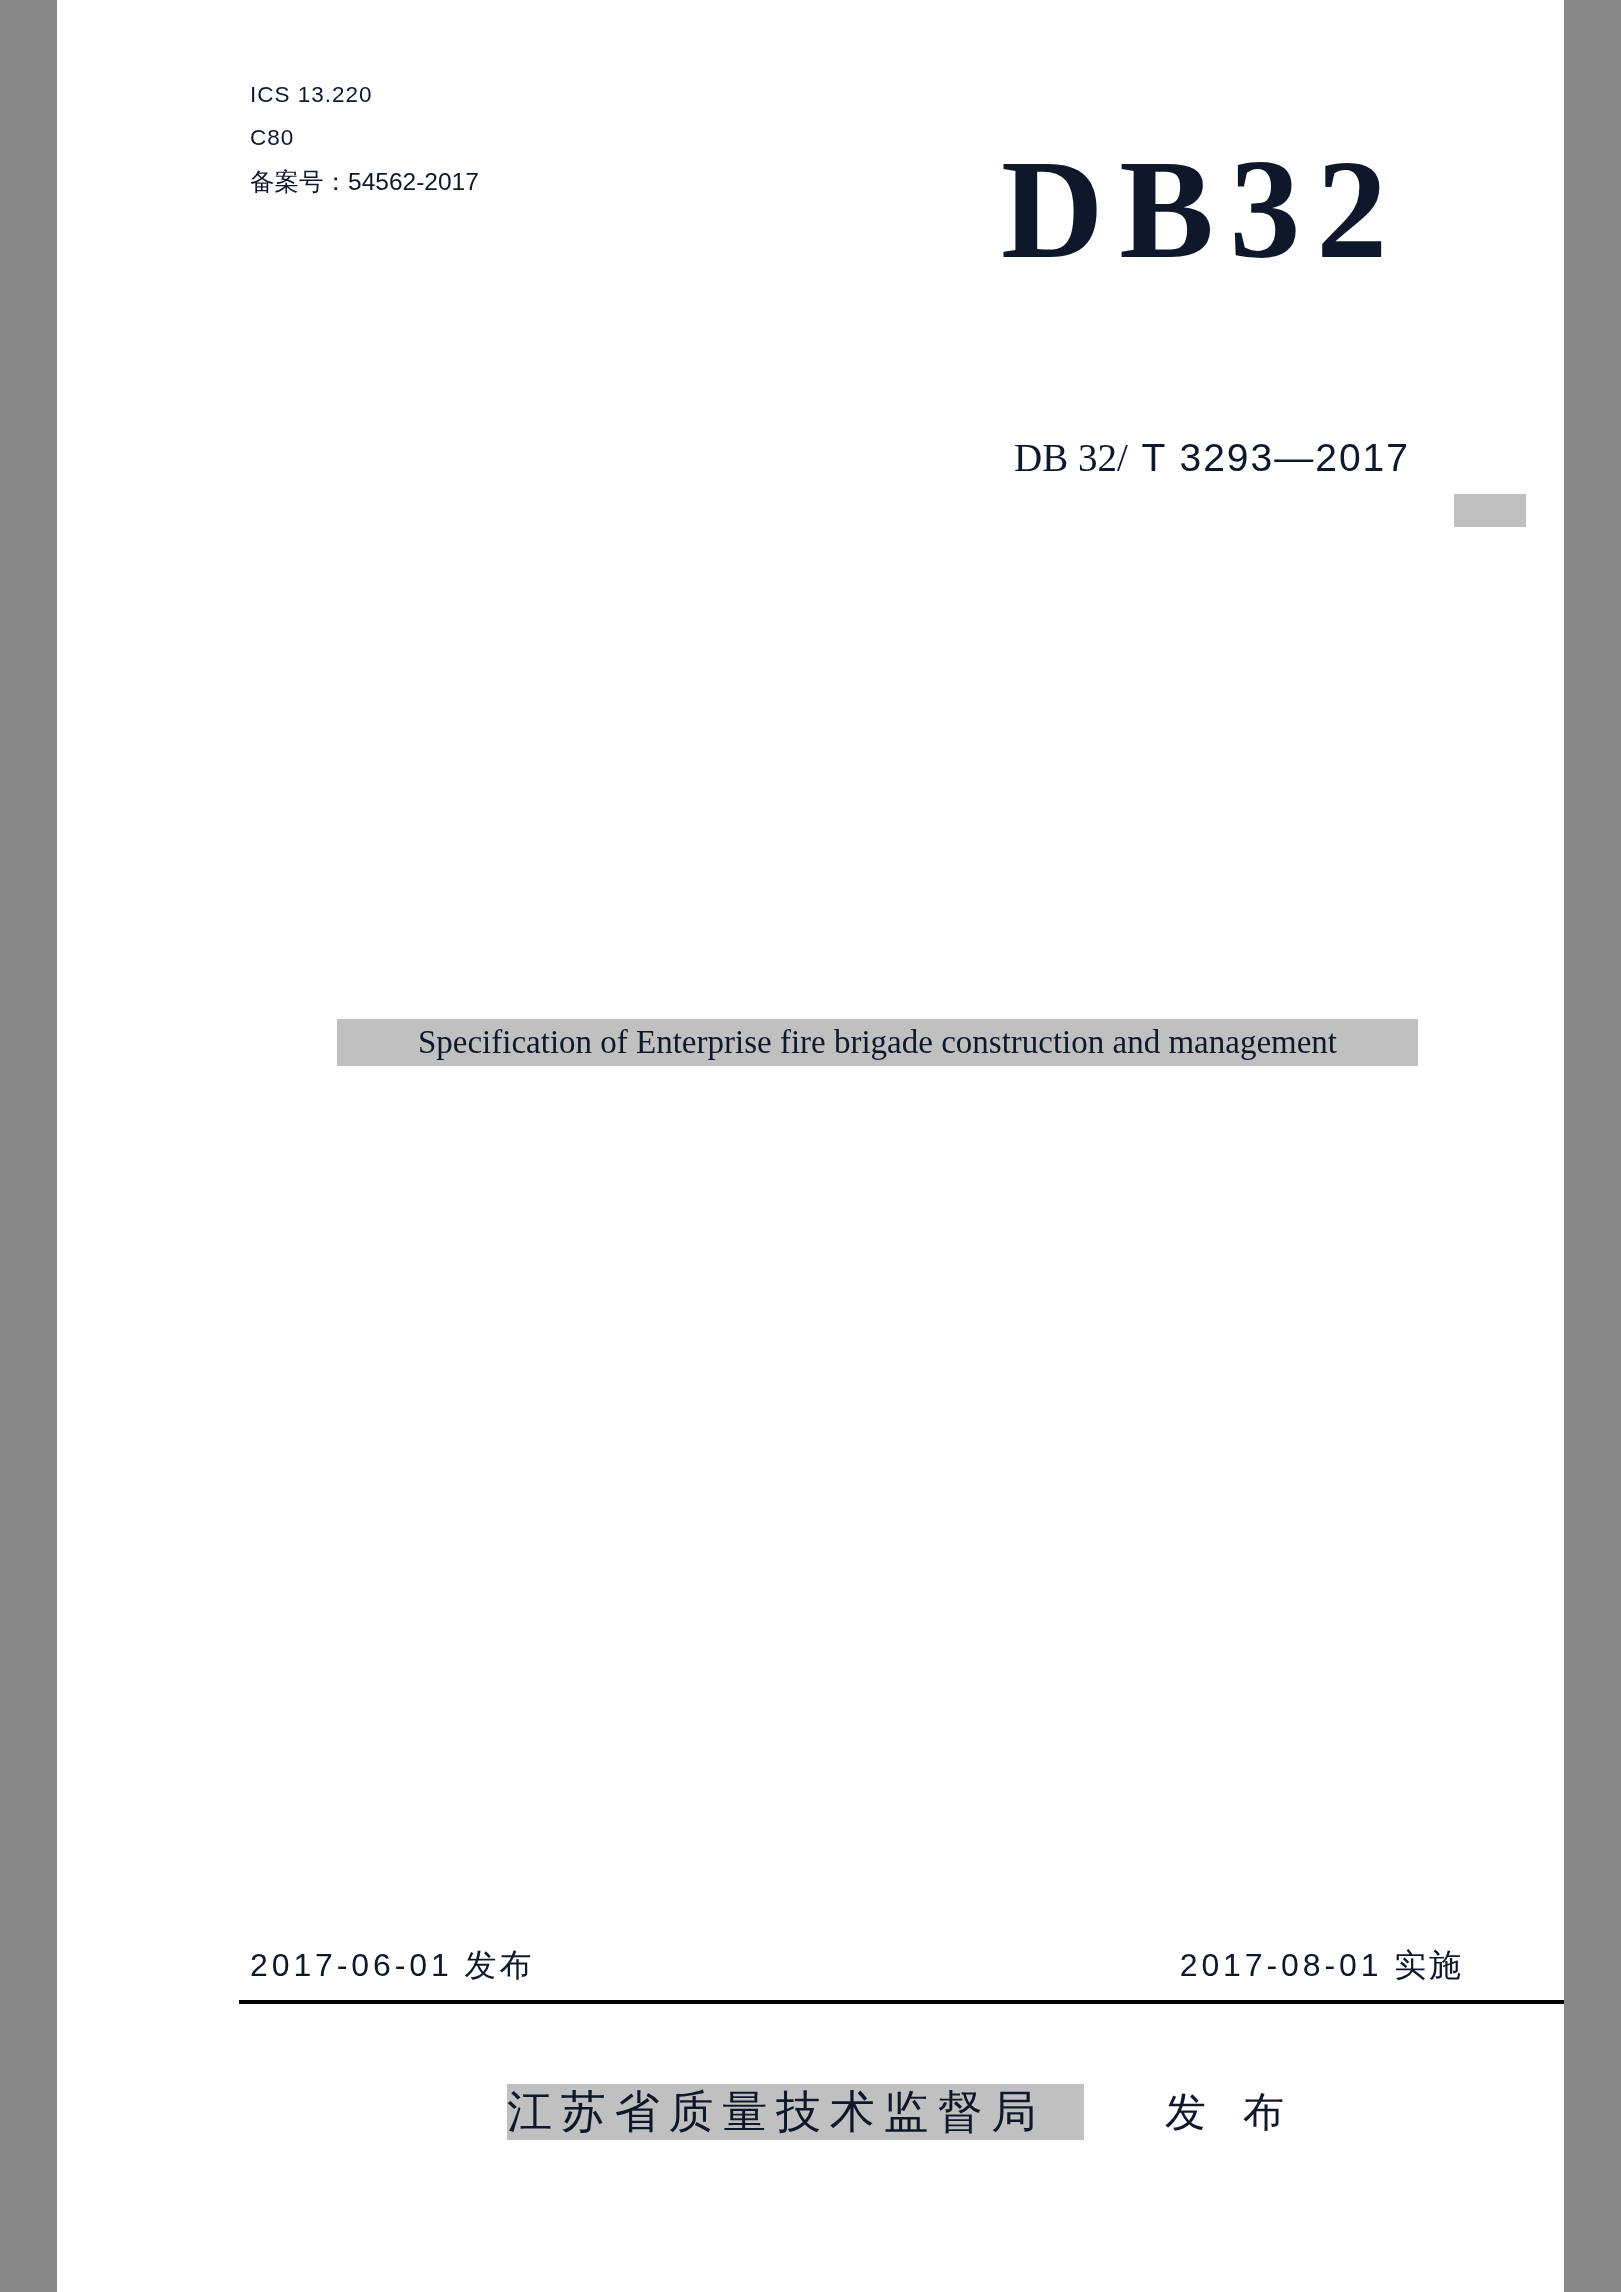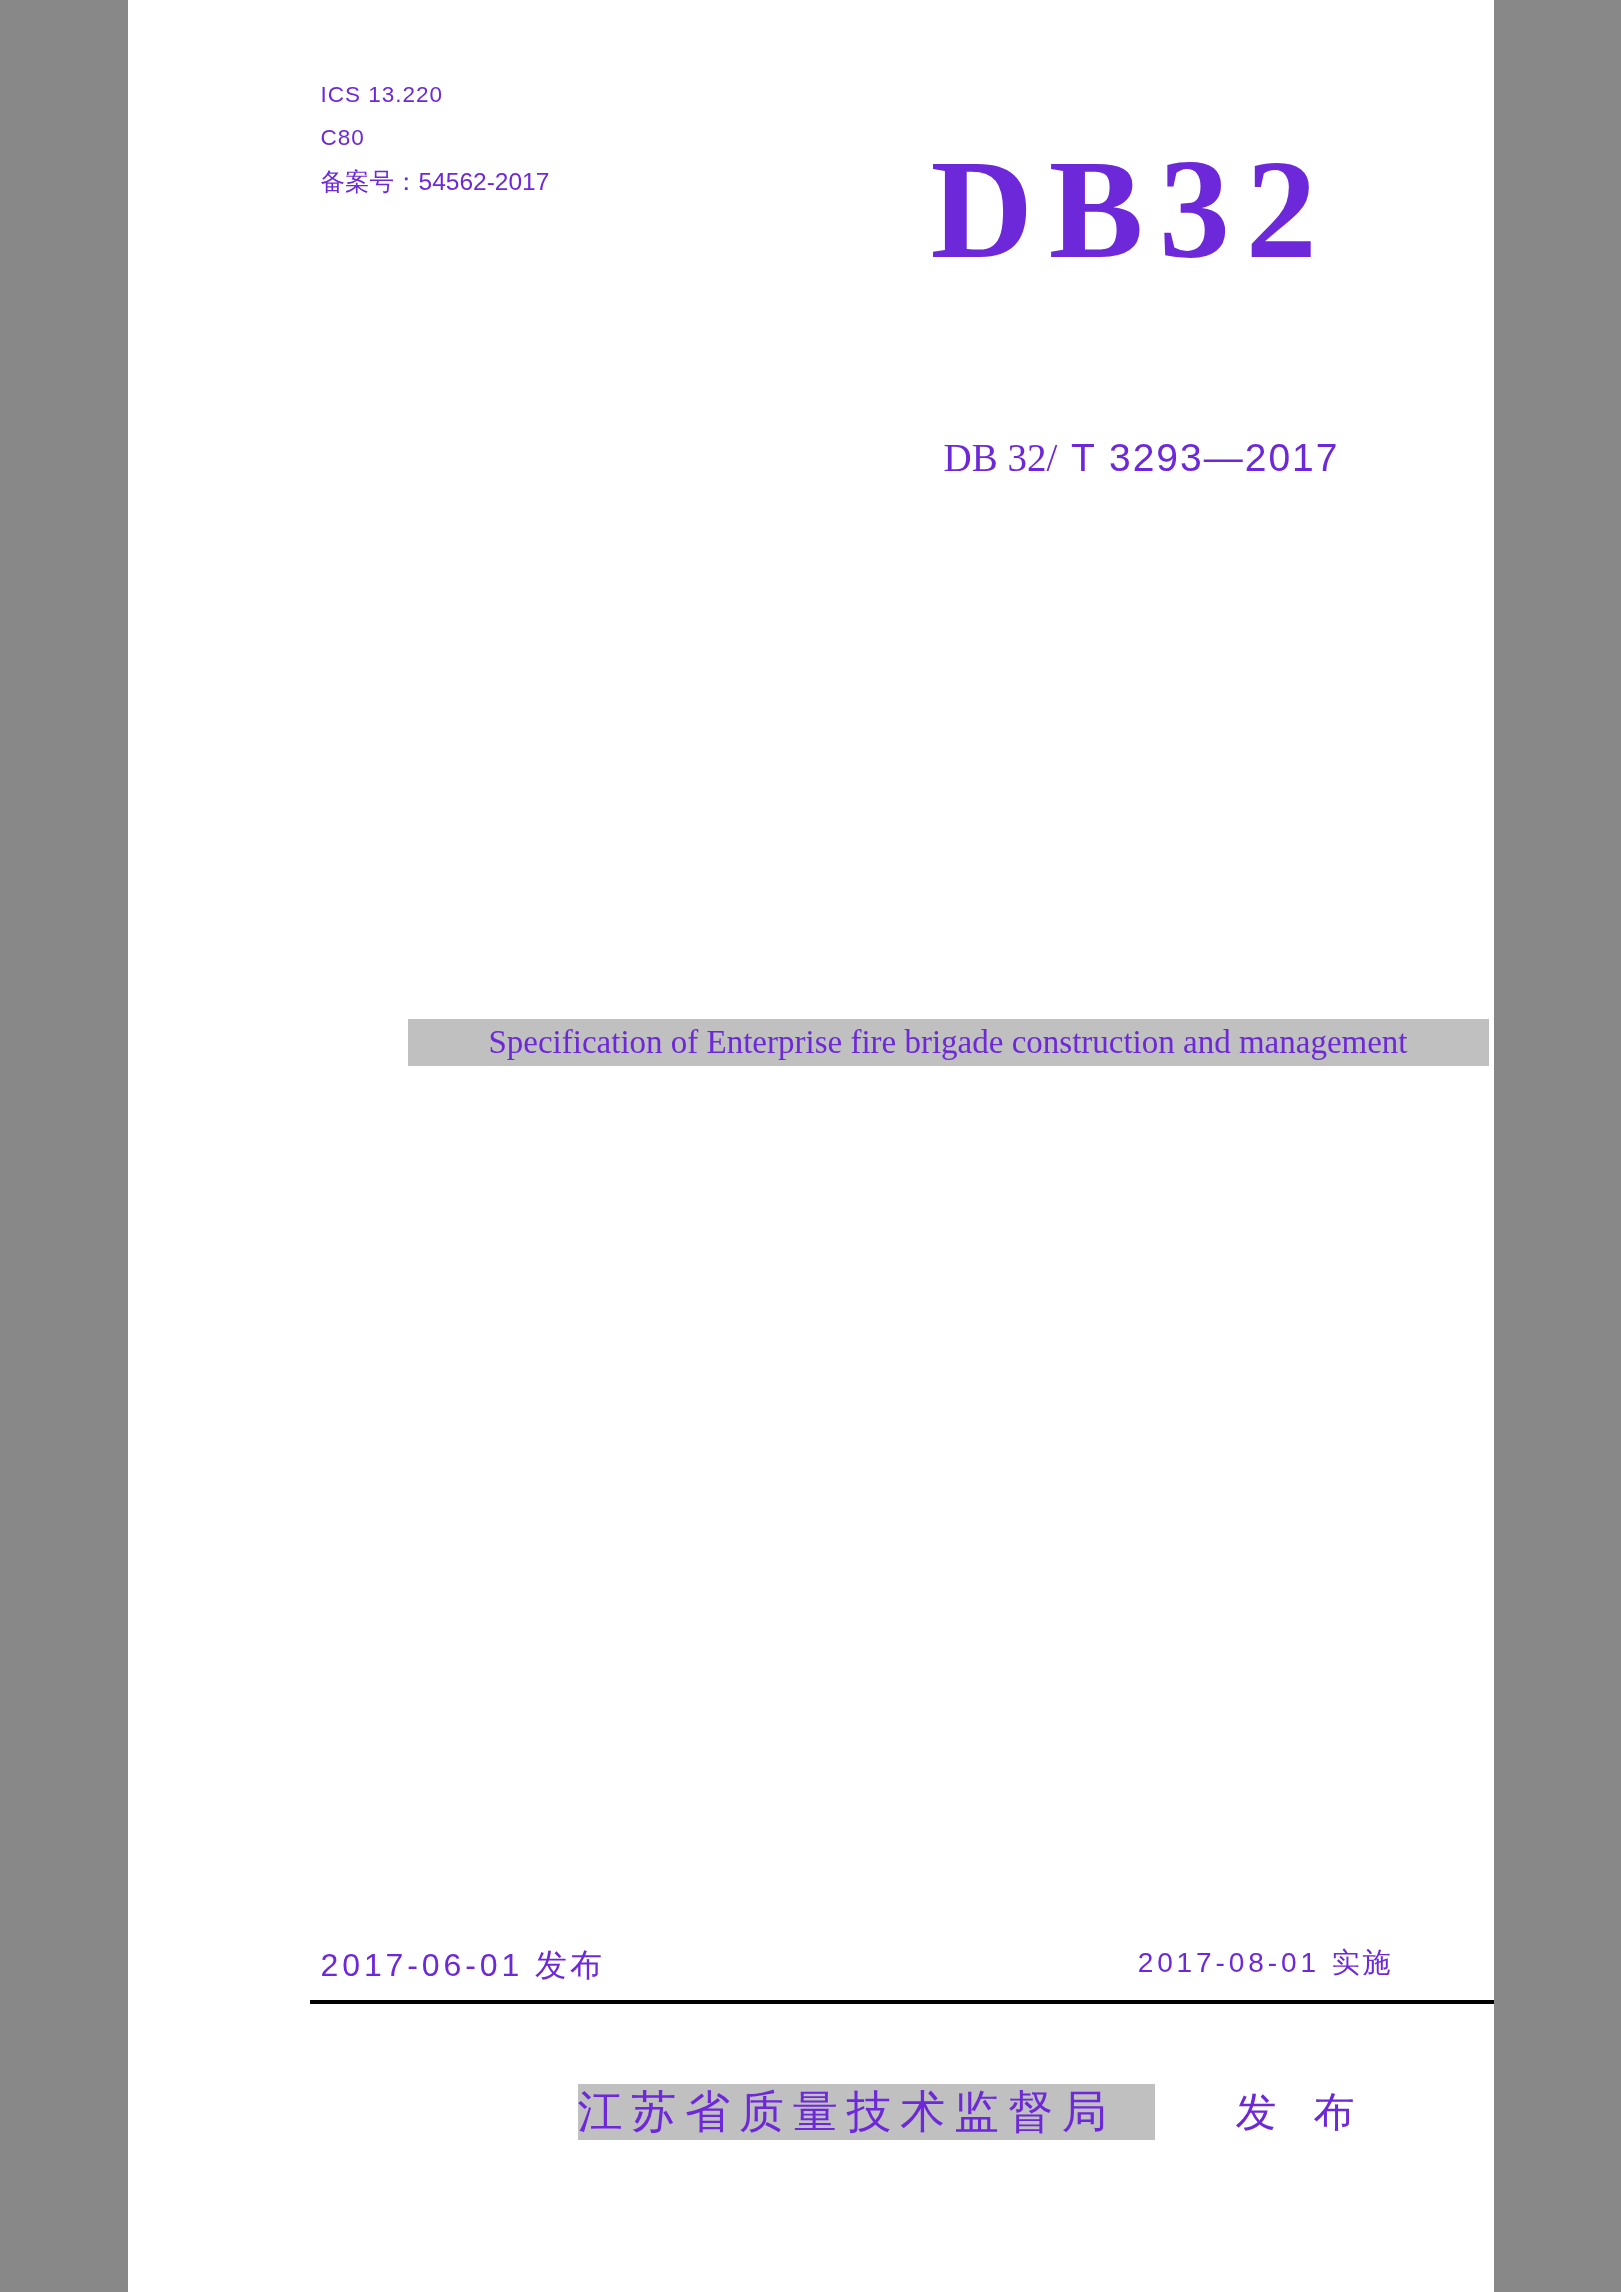--- a/index.html
+++ b/index.html
@@ -1,22 +1,22 @@
 <!DOCTYPE html>
 <html><head>
 <meta charset="utf-8">
 <style>
   html,body{margin:0;padding:0;background:#888;}
   .page{
     position:relative;
-    width:1366px;height:2293px;
+    width:1507px;height:2293px;
     background:#ffffff;
     margin:0 auto;
     font-family:"Liberation Sans", sans-serif;
-    color:#6d28d9;
+    color:#0f172a;
     overflow:hidden;
   }
   .abs{position:absolute;}
 
   
   .ics{left:193px;top:82px;font-size:22.5px;letter-spacing:1px;}
   .class-code{left:193px;top:125px;font-size:22.5px;letter-spacing:1px;}
   .record-no{left:193px;top:165px;font-size:24.5px;}
 
   
@@ -62,21 +62,21 @@
   .title-en{
     left:280px;top:1019px;width:1081px;height:47px;
     background:#c0c0c0;
     font-family:"Liberation Serif", serif;
     font-size:33px;line-height:47px;text-align:center;
     white-space:nowrap;
   }
 
   
   .issue-line{left:193px;top:1946px;font-size:32px;line-height:1.2;white-space:nowrap;}
-  .impl-line{right:100px;top:1946px;font-size:28px;line-height:1.2;white-space:nowrap;}
+  .impl-line{right:100px;top:1946px;font-size:32px;line-height:1.2;white-space:nowrap;}
   .date-val{letter-spacing:3.9px;}
   .date-label{margin-left:11.8px;letter-spacing:2.9px;}
 
   .rule{
     left:182px;top:2000px;width:1340px;height:3.9px;
     background:#000;
   }
 
   
   .publisher{

